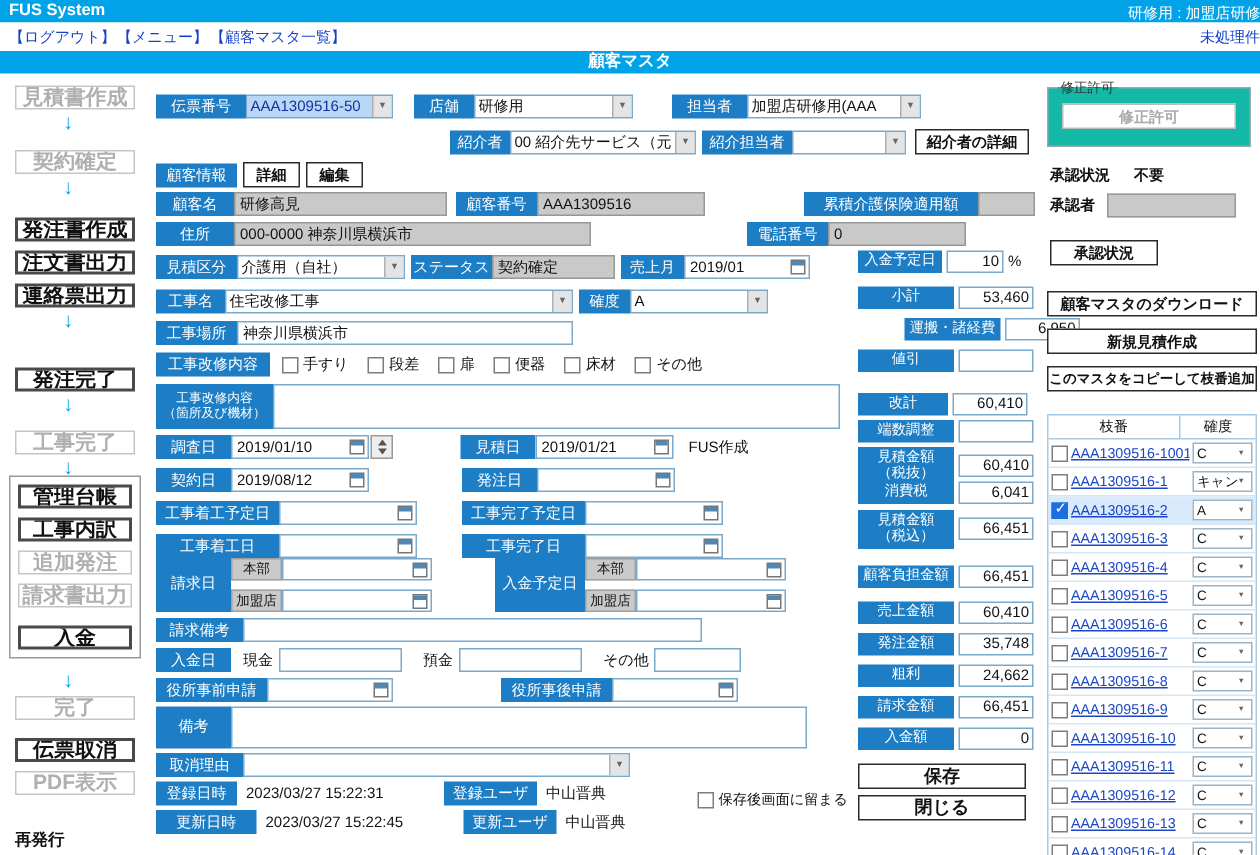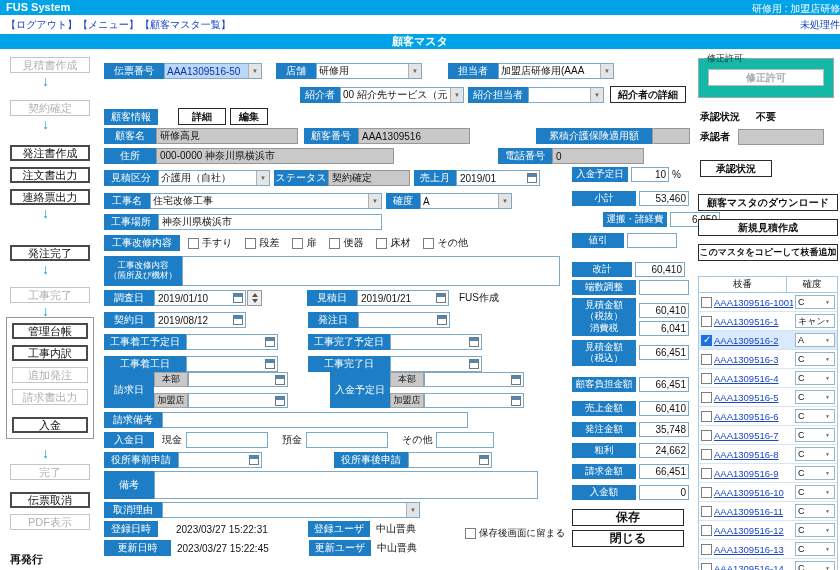--- a/index.html
+++ b/index.html
@@ -5,21 +5,21 @@
 *{box-sizing:border-box;margin:0;padding:0}
 html,body{width:840px;height:570px}
 body{position:relative;overflow:hidden;font-family:"Liberation Sans","DejaVu Sans",sans-serif;background:#fff;color:#111;font-size:10px}
 .topbar{position:absolute;left:0;top:0;width:840px;height:15px;background:#00a2e8}
 .apptitle{position:absolute;left:6px;top:1px;color:#fff;font-weight:bold;font-size:11px}
 .userinfo{position:absolute;left:752px;top:2px;width:88px;color:#fff;font-size:10px;white-space:nowrap;overflow:hidden}
 .navbar{position:absolute;left:0;top:15px;width:840px;height:18px;background:#fff}
 .navlink{position:absolute;top:3px;color:#1741cb;font-size:10px;text-decoration:none;white-space:nowrap;cursor:pointer}
 .titlebar{position:absolute;left:0;top:34px;width:840px;height:15px;background:#00a2e8;color:#fff;font-weight:bold;font-size:11px;text-align:center;line-height:15px}
 .sidebar{position:absolute;left:6px;top:50px;width:88px;height:520px}
-.sbtn{position:absolute;left:4px;width:80px;height:16px;background:#fff;border:2px solid #4a4a4a;display:flex;align-items:center;justify-content:center;font-weight:normal;font-size:11px;cursor:pointer;white-space:nowrap;overflow:hidden}
+.sbtn{position:absolute;left:4px;width:80px;height:16px;background:#fff;border:2px solid #4a4a4a;display:flex;align-items:center;justify-content:center;font-weight:bold;font-size:14px;cursor:pointer;white-space:nowrap;overflow:hidden}
 .sbtn.dis{border:1px solid #c5c5c5;color:#b0b0b0;cursor:default}
 .sgroup{position:absolute;left:0;width:88px;border:1px solid #999;padding:5px 0}
 .sgroup .sbtn{position:static;margin:0 auto 6px;width:76px}
 .sgroup .sbtn.last{margin-top:12px;margin-bottom:0}
 .sarrow{position:absolute;left:36px;color:#0fa3e0;font-weight:bold;font-size:14px;line-height:13px}
 .row{position:absolute;display:flex;align-items:center}
 .lbl{background:#1d7ec5;color:#fff;height:16px;display:flex;align-items:center;justify-content:center;font-size:10px;flex:none;overflow:hidden;white-space:nowrap;padding:0 1px}
 .lbl.tall{height:auto;align-self:stretch;white-space:pre-line;text-align:center;line-height:1.15}
 .fld{background:#fff;border:1px solid #7aa9cc;height:16px;display:flex;align-items:center;padding:0 3px;font-size:10px;flex:none;overflow:hidden;white-space:nowrap}
 .ro{background:#c9c9c9;border-color:#979797}
@@ -136,21 +136,21 @@
   <span class="lbl" style="width:60px;margin-left:4px">紹介担当者</span>
   <span class="combo" style="width:76px">
       <span class="cval"></span>
       <span class="carr">▼</span>
     </span>
   <span class="btn" style="width:76px;margin-left:6px">紹介者の詳細</span>
 </div>
 
 <div class="row" style="left:104px;top:108px">
   <span class="lbl" style="width:54px">顧客情報</span>
-  <span class="btn" style="width:48px;margin-left:20px">詳細</span>
+  <span class="btn" style="width:38px;margin-left:4px">詳細</span>
   <span class="btn" style="width:38px;margin-left:4px">編集</span>
 </div>
 
 <div class="row" style="left:104px;top:128px">
   <span class="lbl" style="width:52px">顧客名</span>
   <span class="fld ro" style="width:142px">研修高見</span>
   <span class="lbl" style="width:54px;margin-left:6px">顧客番号</span>
   <span class="fld ro" style="width:112px">AAA1309516</span>
   <span class="lbl" style="width:116px;margin-left:66px">累積介護保険適用額</span>
   <span class="fld ro" style="width:38px"></span>
@@ -357,21 +357,21 @@
 <div class="row" style="left:104px;top:502px">
   <span class="lbl" style="width:58px">取消理由</span>
   <span class="combo" style="width:258px">
       <span class="cval"></span>
       <span class="carr">▼</span>
     </span>
 </div>
 
 <div class="row" style="left:104px;top:521px">
   <span class="lbl" style="width:54px">登録日時</span>
-  <span class="txt" style="width:124px;margin-left:18px">2023/03/27 15:22:31</span>
+  <span class="txt" style="width:124px;margin-left:6px">2023/03/27 15:22:31</span>
   <span class="lbl" style="width:62px;margin-left:8px">登録ユーザ</span>
   <span class="txt" style="margin-left:6px">中山晋典</span>
 </div>
 
 <div class="row" style="left:104px;top:540px">
   <span class="lbl" style="width:67px">更新日時</span>
   <span class="txt" style="width:124px;margin-left:6px">2023/03/27 15:22:45</span>
   <span class="lbl" style="width:62px;margin-left:8px">更新ユーザ</span>
   <span class="txt" style="margin-left:6px">中山晋典</span>
 </div>
@@ -388,21 +388,21 @@
 </div>
 <div class="amt" style="left:572px;top:191px">
   <span class="albl" style="width:64px">小計</span>
   <span class="aval" style="width:50px">53,460</span>
 </div>
 <div class="amt" style="left:603px;top:212px">
   <span class="albl" style="width:64px">運搬・諸経費</span>
   <span class="aval" style="width:50px">6,950</span>
 </div>
 <div class="amt" style="left:572px;top:233px">
-  <span class="albl" style="width:52px">値引</span>
+  <span class="albl" style="width:64px">値引</span>
   <span class="aval" style="width:50px"></span>
 </div>
 <div class="amt" style="left:572px;top:262px">
   <span class="albl" style="width:60px">改計</span>
   <span class="aval" style="width:50px">60,410</span>
 </div>
 <div class="amt" style="left:572px;top:280px">
   <span class="albl" style="width:64px">端数調整</span>
   <span class="aval" style="width:50px"></span>
 </div>

